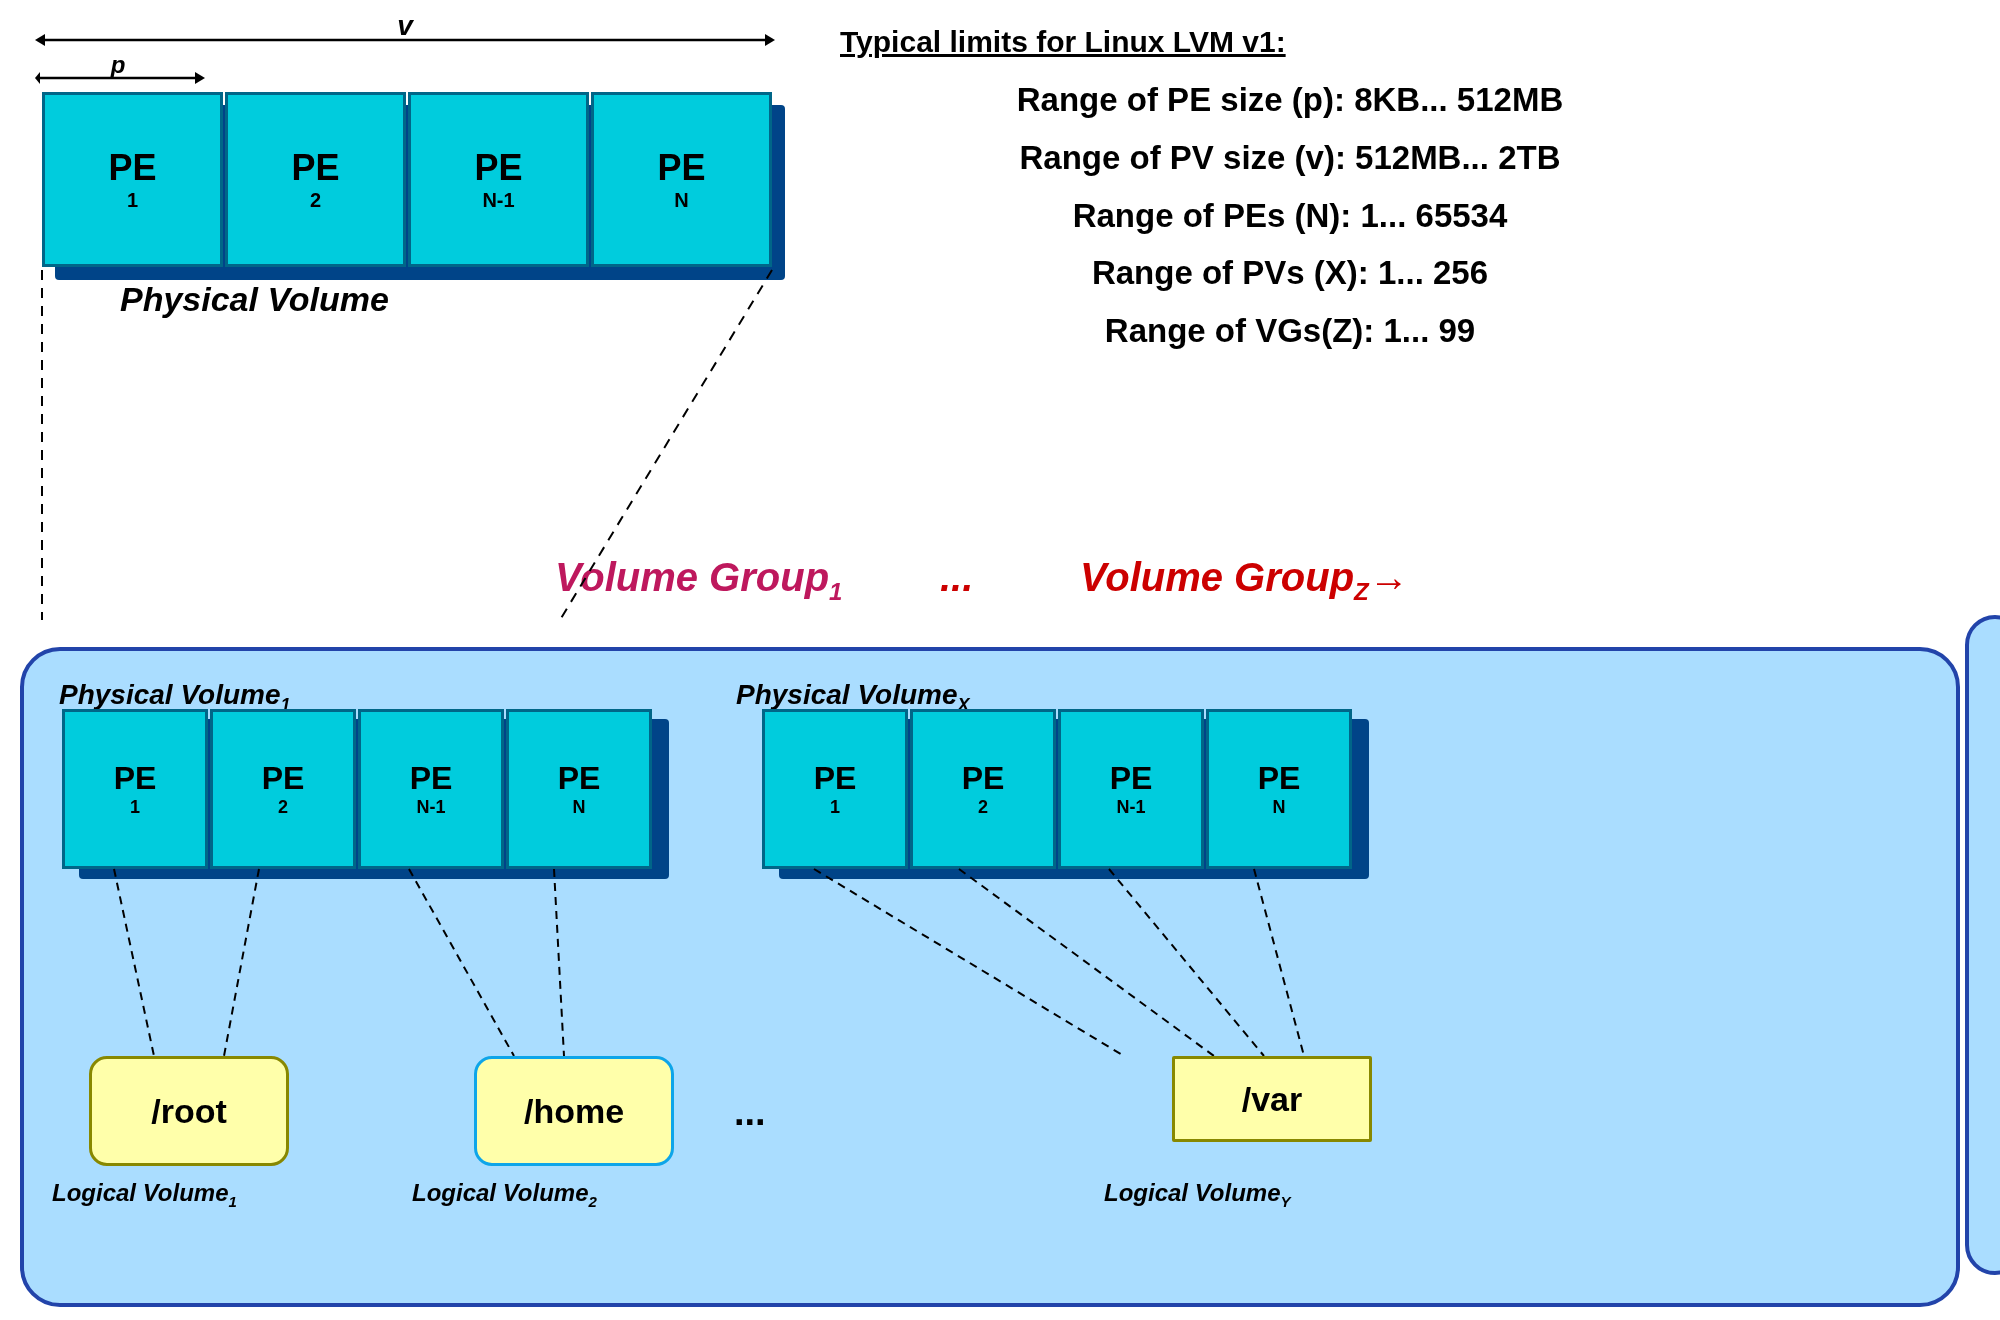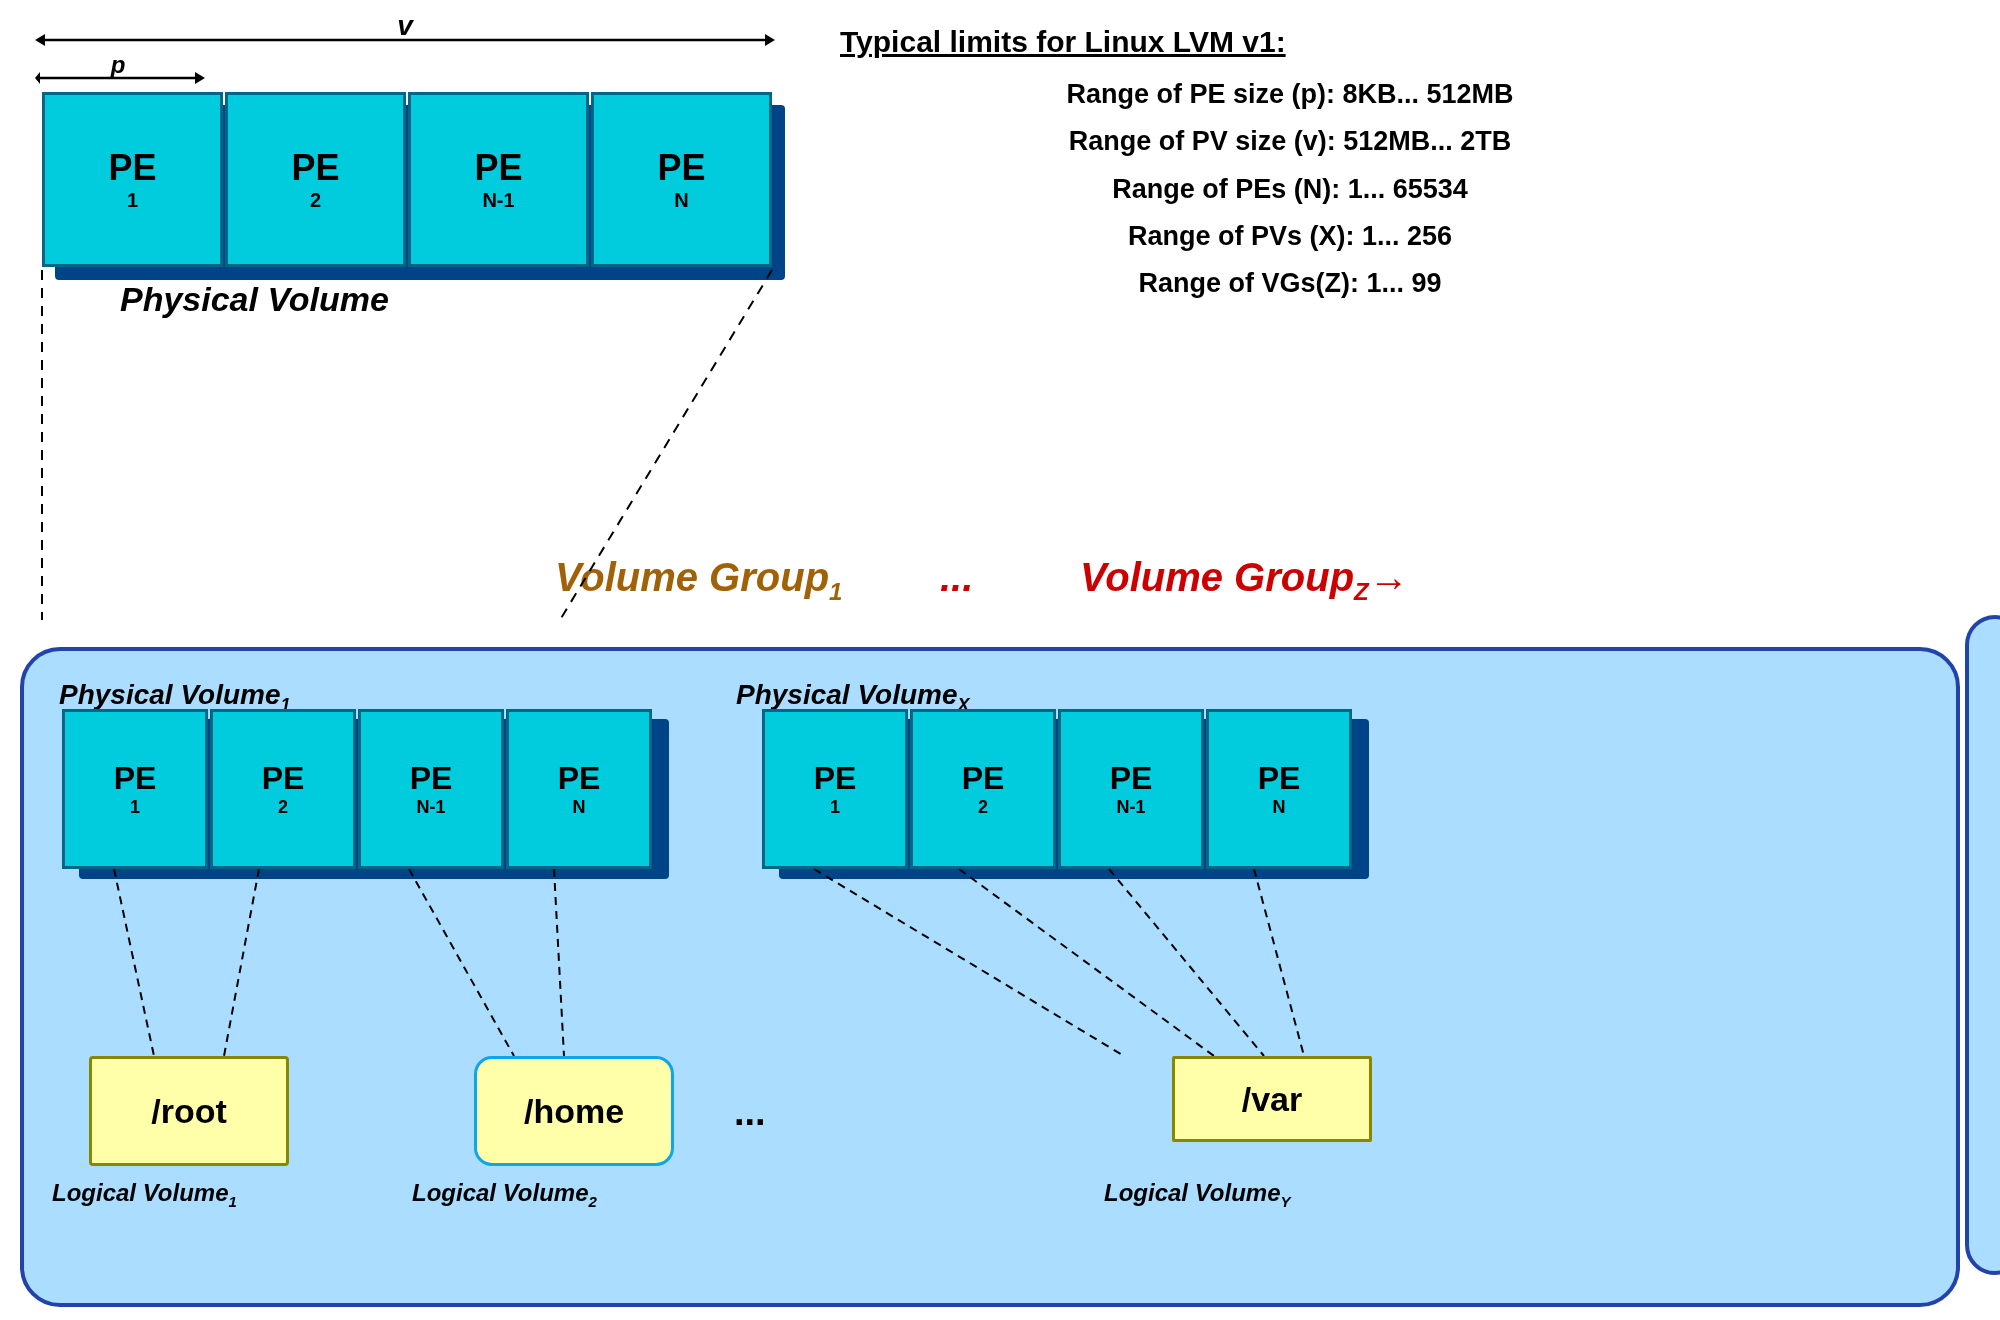--- a/index.html
+++ b/index.html
@@ -63,30 +63,30 @@
       <sub style="font-size:20px;">N</sub>
     </div>
   </div>
 
   <div style="position:absolute;top:280px;left:120px;font-size:34px;font-style:italic;font-weight:bold;color:black;">
     <span>Physical Volume</span>
   </div>
 
   <div style="position:absolute;top:25px;left:840px;width:900px;">
     <div style="font-size:30px;font-weight:bold;text-decoration:underline;margin-bottom:12px;">Typical limits for Linux LVM v1:</div>
-    <div style="font-size:27px;font-weight:bold;text-align:center;line-height:1.75;">
+    <div style="font-size:33px;font-weight:bold;text-align:center;line-height:1.75;">
       <div>Range of PE size (p):  8KB...  512MB</div>
       <div>Range of PV size (v):  512MB...  2TB</div>
       <div>Range of PEs (N):  1...  65534</div>
       <div>Range of PVs (X):  1...  256</div>
       <div>Range of VGs(Z):  1...  99</div>
     </div>
   </div>
 
-  <div style="position:absolute;top:555px;left:555px;font-size:40px;font-weight:bold;font-style:italic;color:#a16207;">
+  <div style="position:absolute;top:555px;left:555px;font-size:40px;font-weight:bold;font-style:italic;color:#be185d;">
     Volume Group<sub style="font-size:24px;">1</sub>
   </div>
   <div style="position:absolute;top:555px;left:940px;font-size:40px;font-weight:bold;font-style:italic;color:#CC0000;">
     ...
   </div>
   <div style="position:absolute;top:555px;left:1080px;font-size:40px;font-weight:bold;font-style:italic;color:#CC0000;">
     Volume Group<sub style="font-size:24px;">Z</sub>→
   </div>
 
   <svg style="position:absolute;top:0;left:0;width:2000px;height:1320px;pointer-events:none;">
@@ -135,21 +135,21 @@
 
       <line x1="790" y1="218" x2="1100" y2="405" stroke="black" stroke-width="2" stroke-dasharray="8,6"></line>
 
       <line x1="935" y1="218" x2="1190" y2="405" stroke="black" stroke-width="2" stroke-dasharray="8,6"></line>
 
       <line x1="1085" y1="218" x2="1240" y2="405" stroke="black" stroke-width="2" stroke-dasharray="8,6"></line>
 
       <line x1="1230" y1="218" x2="1280" y2="405" stroke="black" stroke-width="2" stroke-dasharray="8,6"></line>
     </svg>
 
-    <div style="position:absolute;top:405px;left:65px;width:200px;height:110px;background:#FFFFAA;border:3px solid #888800;border-radius:4px;display:flex;align-items:center;justify-content:center;font-size:34px;font-weight:bold;">
+    <div style="position:absolute;top:405px;left:65px;width:200px;height:110px;background:#FFFFAA;border:3px solid #888800;border-radius:18px;display:flex;align-items:center;justify-content:center;font-size:34px;font-weight:bold;">
       /root
     </div>
     <div style="position:absolute;top:528px;left:28px;font-size:24px;font-style:italic;font-weight:bold;">
       Logical Volume<sub style="font-size:15px;">1</sub>
     </div>
 
     <div style="position:absolute;top:405px;left:450px;width:200px;height:110px;background:#FFFFAA;border:3px solid #0ea5e9;border-radius:18px;display:flex;align-items:center;justify-content:center;font-size:34px;font-weight:bold;">
       /home
     </div>
     <div style="position:absolute;top:528px;left:388px;font-size:24px;font-style:italic;font-weight:bold;">

